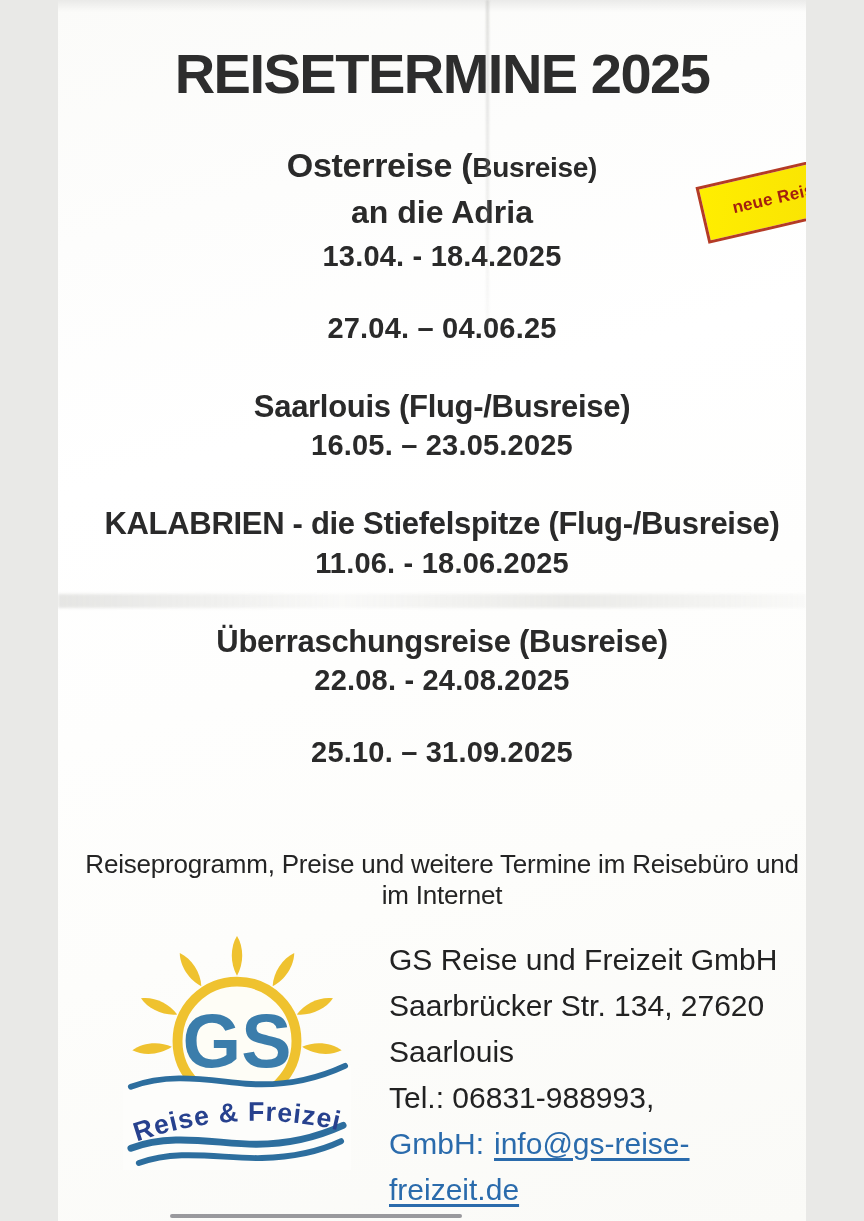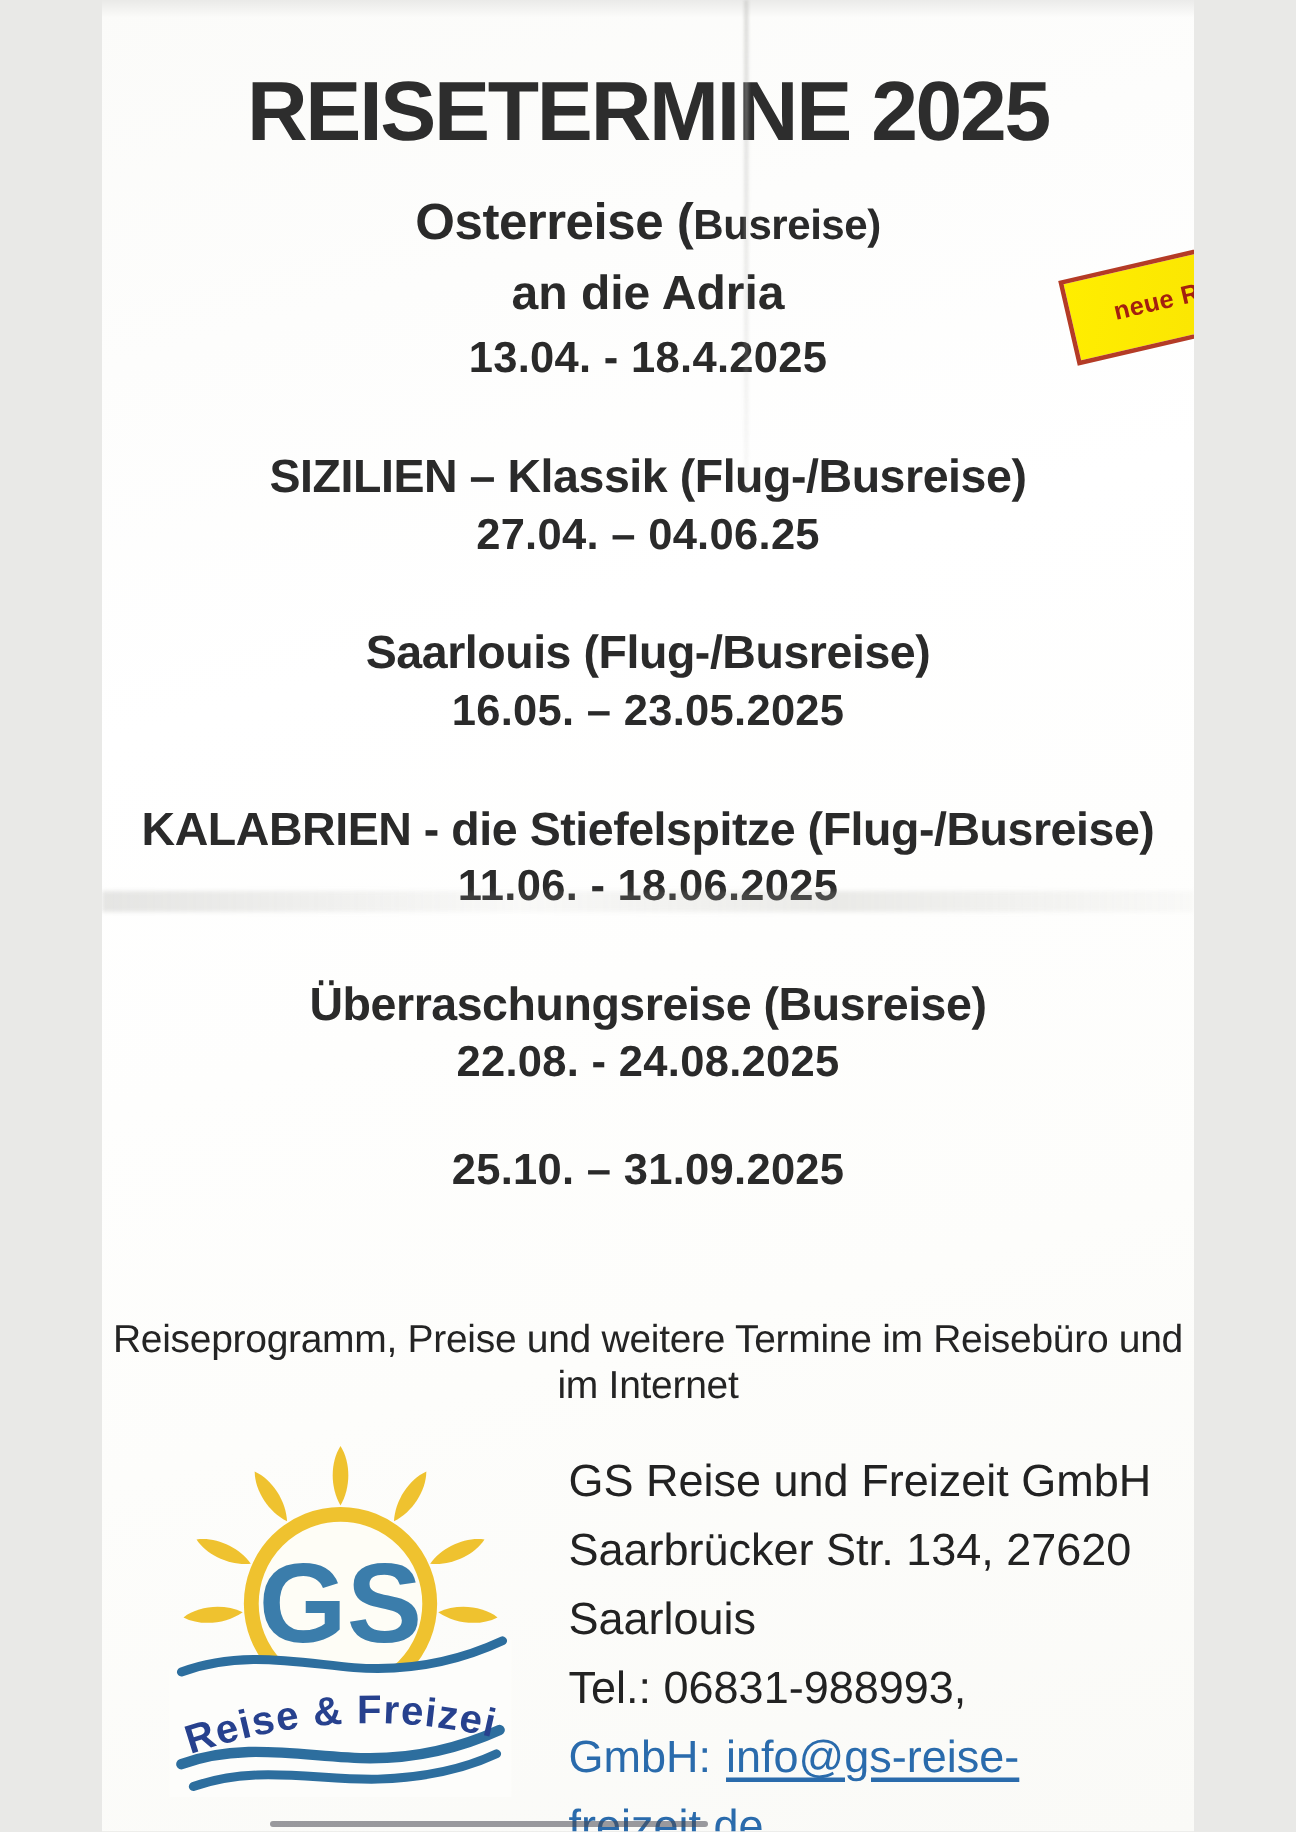--- a/index.html
+++ b/index.html
@@ -5,20 +5,21 @@
   html,body{margin:0;padding:0;background:#e9e9e7;}
   .page{
     position:relative;
     width:728px;height:1221px;
     margin:0 auto;
     overflow:hidden;
     background:linear-gradient(165deg,#fbfbf9 0%,#ffffff 35%,#fdfdfb 70%,#fafaf7 100%);
     font-family:"Liberation Sans","DejaVu Sans",sans-serif;
     color:#2a2a2a;
     text-align:center;
+    padding-left:20px;
   }
   
   .top-shade{position:absolute;top:0;left:0;width:100%;height:12px;
     background:linear-gradient(to bottom,rgba(0,0,0,0.07),rgba(0,0,0,0));}
   .crease-v{position:absolute;top:0;left:428px;width:3px;height:330px;
     background:linear-gradient(to bottom,rgba(185,185,182,0.45),rgba(205,205,202,0.10));
     filter:blur(1px);}
   .crease-h{position:absolute;top:594px;left:0;width:100%;height:14px;
     background:linear-gradient(to right,rgba(170,170,165,0.30),rgba(200,200,195,0.10) 38%,rgba(178,178,172,0.26) 68%,rgba(195,195,190,0.08));
     filter:blur(1.5px);}
@@ -34,21 +35,21 @@
   .sticker{
     position:absolute;top:169px;left:642px;width:150px;height:52px;
     background:linear-gradient(110deg,#ffee00,#f8e104);
     border:3px solid #b43b26;
     transform:rotate(-13deg);
     display:flex;align-items:center;justify-content:center;
   }
   .sticker span{font-size:17px;font-weight:bold;color:#a3200f;letter-spacing:0.3px;}
 
   .trip{margin:40px 0 0 0;}
-  .trip-0{margin-top:24px;}
+  .trip-0{margin-top:41px;}
   .trip-0 .t-main{font-size:34px;font-weight:bold;}
   .trip-0 .t-paren{font-size:28px;font-weight:bold;}
   .trip-sub{font-size:32px;font-weight:bold;line-height:1.45;}
   .trip-0 .trip-dates{margin-top:6px;}
   .trip-title{font-size:31px;font-weight:bold;line-height:1.4;letter-spacing:-0.3px;}
   .trip-0 .trip-title{line-height:1.35;}
   .trip-dates{font-size:29px;font-weight:bold;line-height:1.1;margin-top:2px;letter-spacing:0.2px;}
 
   .note{margin:80px 0 0 0;font-size:26px;font-weight:normal;letter-spacing:-0.2px;color:#242424;}
 
@@ -78,21 +79,20 @@
     <span>neue Reise</span>
   </div>
 
   <section class="trip trip-0">
     <div class="trip-title"><span class="t-main">Osterreise (</span><span class="t-paren">Busreise)</span></div>
     <div class="trip-sub">an die Adria</div>
     <div class="trip-dates">13.04. - 18.4.2025</div>
   </section>
 
   <section class="trip">
-    <div class="trip-title">SIZILIEN – Klassik (Flug-/Busreise)</div>
     <div class="trip-dates">27.04. – 04.06.25</div>
   </section>
 
   <section class="trip">
     <div class="trip-title">Saarlouis (Flug-/Busreise)</div>
     <div class="trip-dates">16.05. – 23.05.2025</div>
   </section>
 
   <section class="trip">
     <div class="trip-title">KALABRIEN - die Stiefelspitze (Flug-/Busreise)</div>

